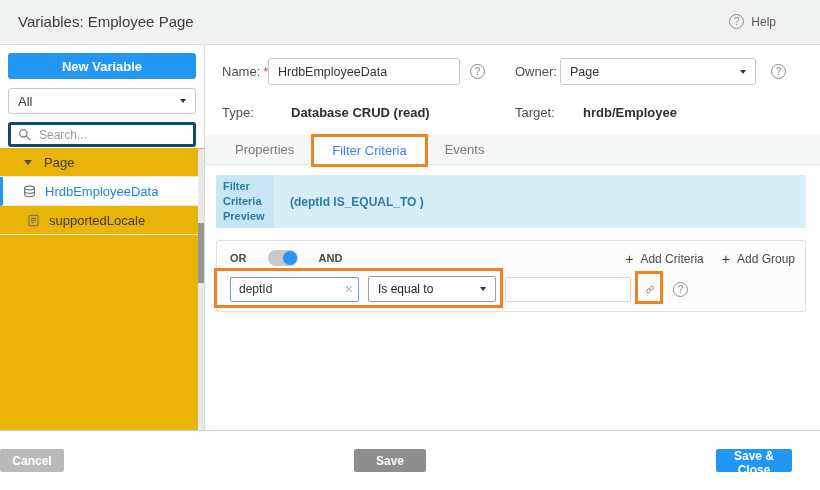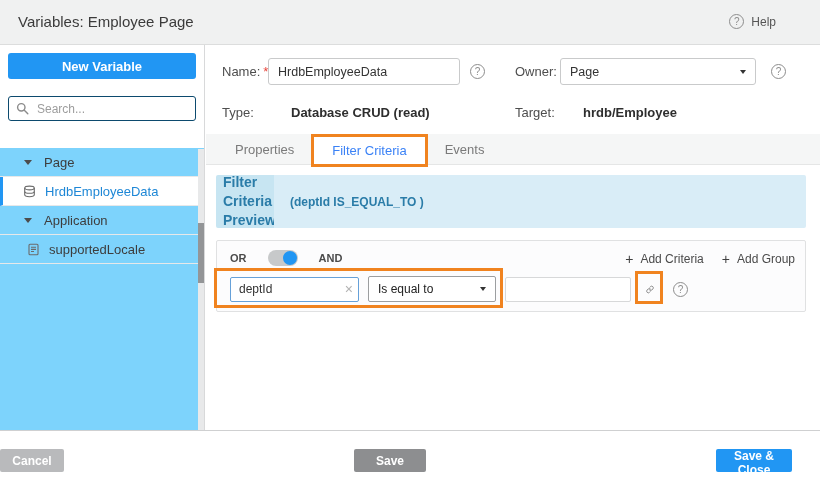--- a/index.html
+++ b/index.html
@@ -10,31 +10,31 @@
   .titlebar{position:absolute;left:0;top:0;width:820px;height:45px;background:#f0f1f1;
             border-bottom:1px solid #dcdddd;box-sizing:border-box;}
   .title{position:absolute;left:18px;top:13px;font-size:15px;color:#3b3b3b;}
   .help-top{position:absolute;right:44px;top:14px;display:flex;align-items:center;gap:7px;
             font-size:12px;color:#555;cursor:pointer;}
   .qicon{display:inline-block;width:15px;height:15px;border:1px solid #8d8d8d;border-radius:50%;
          color:#8d8d8d;font-size:10px;line-height:13px;text-align:center;box-sizing:border-box;
          flex:0 0 auto;}
 
   
-  .sidebar{position:absolute;left:0;top:45px;width:205px;height:385px;background:#7dd3fc;
+  .sidebar{position:absolute;left:0;top:45px;width:205px;height:385px;background:#eab308;
            border-right:1px solid #d8d9da;box-sizing:border-box;}
   .sidebar-top{position:absolute;top:0;left:0;right:0;height:103px;background:#fff;
                padding:8px;box-sizing:border-box;}
   .btn-new{display:block;width:100%;height:26px;background:#2196F3;color:#fff;border:none;
            border-radius:3px;font-weight:bold;font-size:13px;font-family:inherit;cursor:pointer;}
   .select-box{display:flex;align-items:center;justify-content:space-between;height:26px;
               margin-top:9px;background:#fff;border:1px solid #c6c8c9;border-radius:3px;
               padding:0 9px;font-size:13px;color:#333;box-sizing:border-box;cursor:pointer;}
-  .search-box{display:flex;align-items:center;gap:6px;height:25px;margin-top:17px;background:#fff;
-              border:1px solid #0c4a6e;border-radius:3px;padding:0 7px;box-sizing:border-box;}
+  .search-box{display:flex;align-items:center;gap:6px;height:25px;margin-top:8px;background:#fff;
+              border:3px solid #0c4a6e;border-radius:3px;padding:0 7px;box-sizing:border-box;}
   .search-box input{border:none;outline:none;flex:1;font-size:12px;font-family:inherit;
                     color:#555;background:transparent;min-width:0;}
   .search-box input::placeholder{color:#9d9d9d;}
   .tree{position:absolute;top:103px;left:0;right:0;}
   .tree-row{display:flex;align-items:center;height:29px;border-bottom:1px solid #e7e8e9;
             padding-left:24px;gap:12px;font-size:13px;color:#3d3d3d;cursor:pointer;
             box-sizing:border-box;}
   .tree-row.item{padding-left:27px;gap:9px;}
   .tree-row.selected{background:#fff;border-left:3px solid #2196F3;padding-left:20px;}
   .tree-row.selected .tree-label{color:#1e87d6;}
@@ -63,21 +63,21 @@
         border-bottom:1px solid #e5e6e6;display:flex;padding-left:10px;box-sizing:border-box;}
   .tab{display:flex;align-items:center;padding:0 19px;font-size:13px;color:#7a7a7a;
        cursor:pointer;box-sizing:border-box;}
   .tab.active{position:relative;background:#fff;color:#3b82f6;border-top:3px solid #2196F3;}
   .annotation{position:absolute;border:3px solid #F0831F;pointer-events:none;box-sizing:border-box;}
   .ann-tab{left:-2px;right:-2px;top:-3px;bottom:-3px;}
 
   
   .preview{position:absolute;left:10px;top:130px;width:590px;height:53px;display:flex;
            border-radius:2px;overflow:hidden;}
-  .preview-label{width:58px;background:#c7e5f2;color:#2a7ca8;font-size:14px;font-weight:bold;
+  .preview-label{width:58px;background:#c7e5f2;color:#2a7ca8;font-size:11px;font-weight:bold;
                  padding:5px 7px;line-height:1.35;box-sizing:border-box;display:flex;
                  align-items:center;}
   .preview-value{flex:1;background:#d9edf7;color:#2a7ca8;font-size:12px;font-weight:bold;
                  display:flex;align-items:center;padding-left:16px;}
 
   
   .filter-group{position:absolute;left:10px;top:195px;width:590px;height:72px;
                 border:1px solid #e0e1e2;background:#fcfcfd;border-radius:2px;box-sizing:border-box;}
   .logic-row{position:absolute;left:13px;top:9px;display:flex;align-items:center;gap:21px;}
   .logic-lbl{font-size:11px;font-weight:bold;color:#4b4b4b;}
@@ -122,20 +122,24 @@
     <div class="title">Variables: Employee Page</div>
     <div class="help-top">
       <span class="qicon">?</span>
       <span>Help</span>
     </div>
   </div>
 
   <div class="sidebar">
     <div class="sidebar-top">
       <button class="btn-new">New Variable</button>
+      <div class="select-box">
+        <span>All</span>
+        <span class="tri-sm"></span>
+      </div>
       <div class="search-box">
         <svg width="13" height="13" viewBox="0 0 13 13" fill="none" stroke="#8b8b8b" stroke-width="1.4" stroke-linecap="round">
           <circle cx="5.3" cy="5.3" r="3.7"></circle>
             <path d="M8.3 8.3 L11.8 11.8"></path>
         </svg>
         <input type="text" placeholder="Search..." style="">
       </div>
     </div>
 
     <div class="tree">
@@ -143,24 +147,20 @@
         <span class="tri-down"></span>
         <span class="tree-label">Page</span>
       </div>
       <div class="tree-row item selected">
         <svg width="13" height="13" viewBox="0 0 13 13" fill="none" stroke="#6b6b6b" stroke-width="1.1">
           <ellipse cx="6.5" cy="3" rx="4.8" ry="1.9"></ellipse>
           <path d="M1.7 3v6.8c0 1.05 2.15 1.9 4.8 1.9s4.8-.85 4.8-1.9V3"></path>
           <path d="M1.7 6.4c0 1.05 2.15 1.9 4.8 1.9s4.8-.85 4.8-1.9"></path>
         </svg>
         <span class="tree-label">HrdbEmployeeData</span>
-      </div>
-      <div class="tree-row">
-        <span class="tri-down"></span>
-        <span class="tree-label">Application</span>
       </div>
       <div class="tree-row item">
         <svg width="13" height="13" viewBox="0 0 13 13" fill="none" stroke="#6b6b6b" stroke-width="1.1">
           <rect x="2" y="1.3" width="9" height="10.4" rx="1"></rect>
           <path d="M4 4.3h5M4 6.4h5M4 8.5h3"></path>
         </svg>
         <span class="tree-label">supportedLocale</span>
       </div>
     </div>
 

